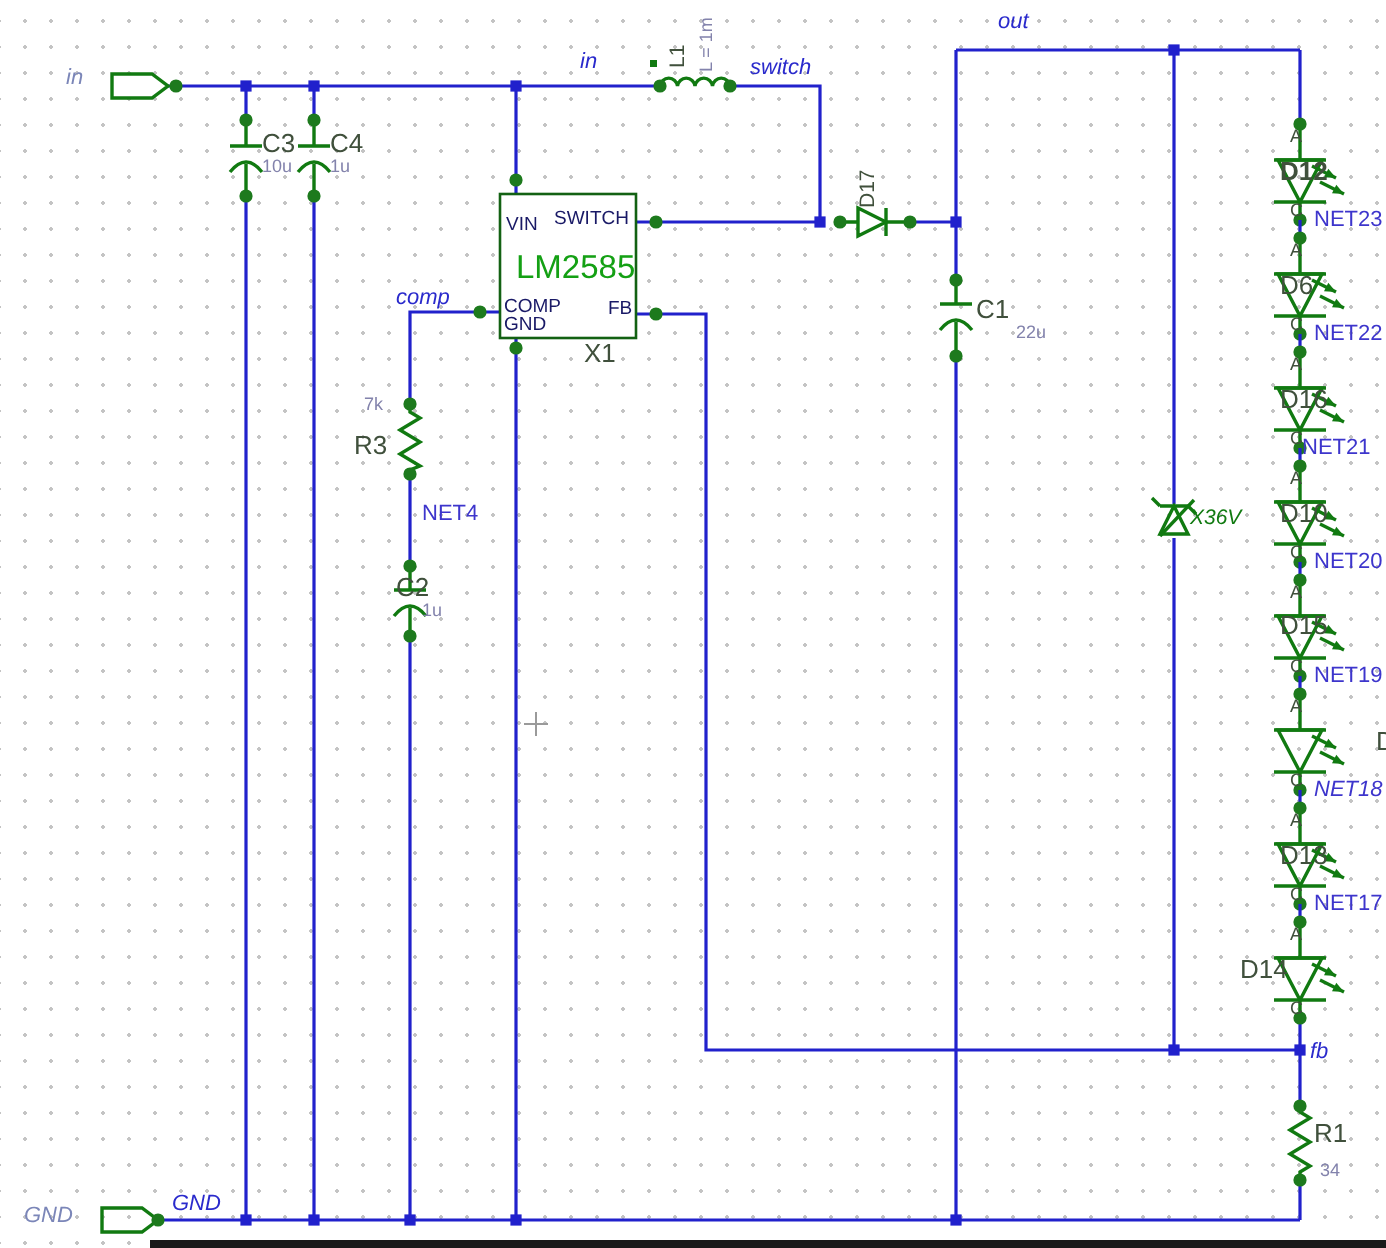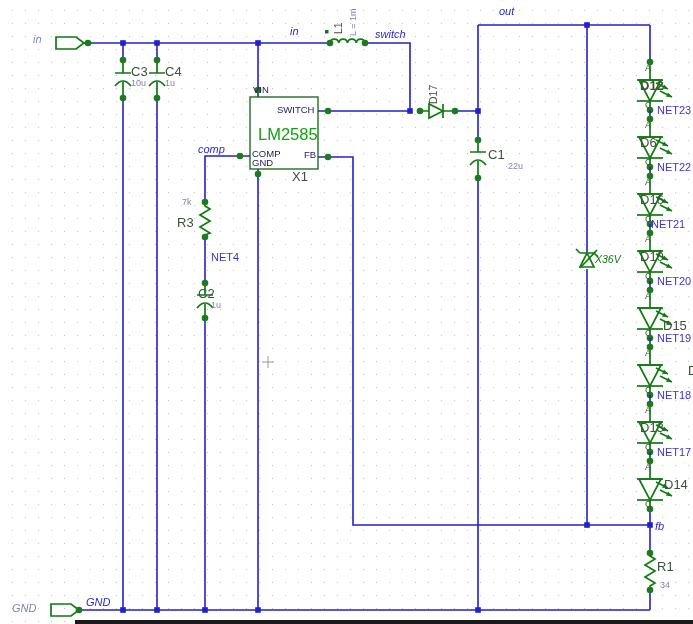--- a/index.html
+++ b/index.html
@@ -324,21 +324,21 @@
   <div class="lbl val" style="left:211px;top:301px">1u</div>
 
   <div class="lbl ref" style="left:488px;top:148px">C1</div>
   <div class="lbl val" style="left:508px;top:162px">22u</div>
 
   <div class="lbl ref" style="left:657px;top:560px">R1</div>
   <div class="lbl val" style="left:660px;top:581px">34</div>
 
   <div class="lbl zlab" style="left:595px;top:254px">X36V</div>
 
-  <div class="lbl pin" style="left:253px;top:85px">VIN</div>
+  <div class="lbl pin" style="left:253px;top:108px">VIN</div>
   <div class="lbl pin" style="left:277px;top:105px">SWITCH</div>
   <div class="lbl part" style="left:258px;top:126px">LM2585</div>
   <div class="lbl pin" style="left:252px;top:149px">COMP</div>
   <div class="lbl pin" style="left:252px;top:158px">GND</div>
   <div class="lbl pin" style="left:304px;top:150px">FB</div>
   <div class="lbl ref" style="left:292px;top:170px">X1</div>
 
   <div id="led-labels">
       <div class="lbl pinlab" style="left: 645px; top: 64px;">A</div>
       <div class="lbl ref" style="left: 640px; top: 79px; font-weight: bold;">D12</div>
@@ -346,32 +346,32 @@
       <div class="lbl pinlab" style="left: 645px; top: 121px;">A</div>
       <div class="lbl ref" style="left: 640px; top: 136px;">D6</div>
       <div class="lbl pinlab" style="left: 645px; top: 158px;">C</div>
       <div class="lbl pinlab" style="left: 645px; top: 178px;">A</div>
       <div class="lbl ref" style="left: 640px; top: 193px;">D16</div>
       <div class="lbl pinlab" style="left: 645px; top: 215px;">C</div>
       <div class="lbl pinlab" style="left: 645px; top: 235px;">A</div>
       <div class="lbl ref" style="left: 640px; top: 250px;">D10</div>
       <div class="lbl pinlab" style="left: 645px; top: 272px;">C</div>
       <div class="lbl pinlab" style="left: 645px; top: 292px;">A</div>
-      <div class="lbl ref" style="left: 640px; top: 319px; margin-left: 23px;">D15</div>
+      <div class="lbl ref" style="left: 640px; top: 306px;">D15</div>
       <div class="lbl pinlab" style="left: 645px; top: 329px;">C</div>
       <div class="lbl pinlab" style="left: 645px; top: 349px;">A</div>
       <div class="lbl ref" style="left: 640px; top: 364px; margin-left: 48px;">D11</div>
       <div class="lbl pinlab" style="left: 645px; top: 386px;">C</div>
       <div class="lbl pinlab" style="left: 645px; top: 406px;">A</div>
       <div class="lbl ref" style="left: 640px; top: 421px;">D13</div>
       <div class="lbl pinlab" style="left: 645px; top: 443px;">C</div>
       <div class="lbl pinlab" style="left: 645px; top: 463px;">A</div>
-      <div class="lbl ref" style="left: 664px; top: 478px;">D14</div>
+      <div class="lbl ref" style="left: 620px; top: 478px;">D14</div>
       <div class="lbl pinlab" style="left: 645px; top: 500px;">C</div>
       <div class="lbl netname" style="left: 657px; top: 105px;">NET23</div>
       <div class="lbl netname" style="left: 657px; top: 162px;">NET22</div>
       <div class="lbl netname" style="left: 639px; top: 219px; padding-left: 12px;">NET21</div>
       <div class="lbl netname" style="left: 657px; top: 276px;">NET20</div>
       <div class="lbl netname" style="left: 657px; top: 333px;">NET19</div>
-      <div class="lbl netname" style="left: 657px; top: 390px;">NET18</div>
+      <div class="lbl netname" style="left: 657px; top: 390px; font-style: italic;">NET18</div>
       <div class="lbl netname" style="left: 657px; top: 447px;">NET17</div>
     </div>
 </div>
 
 </body></html>

